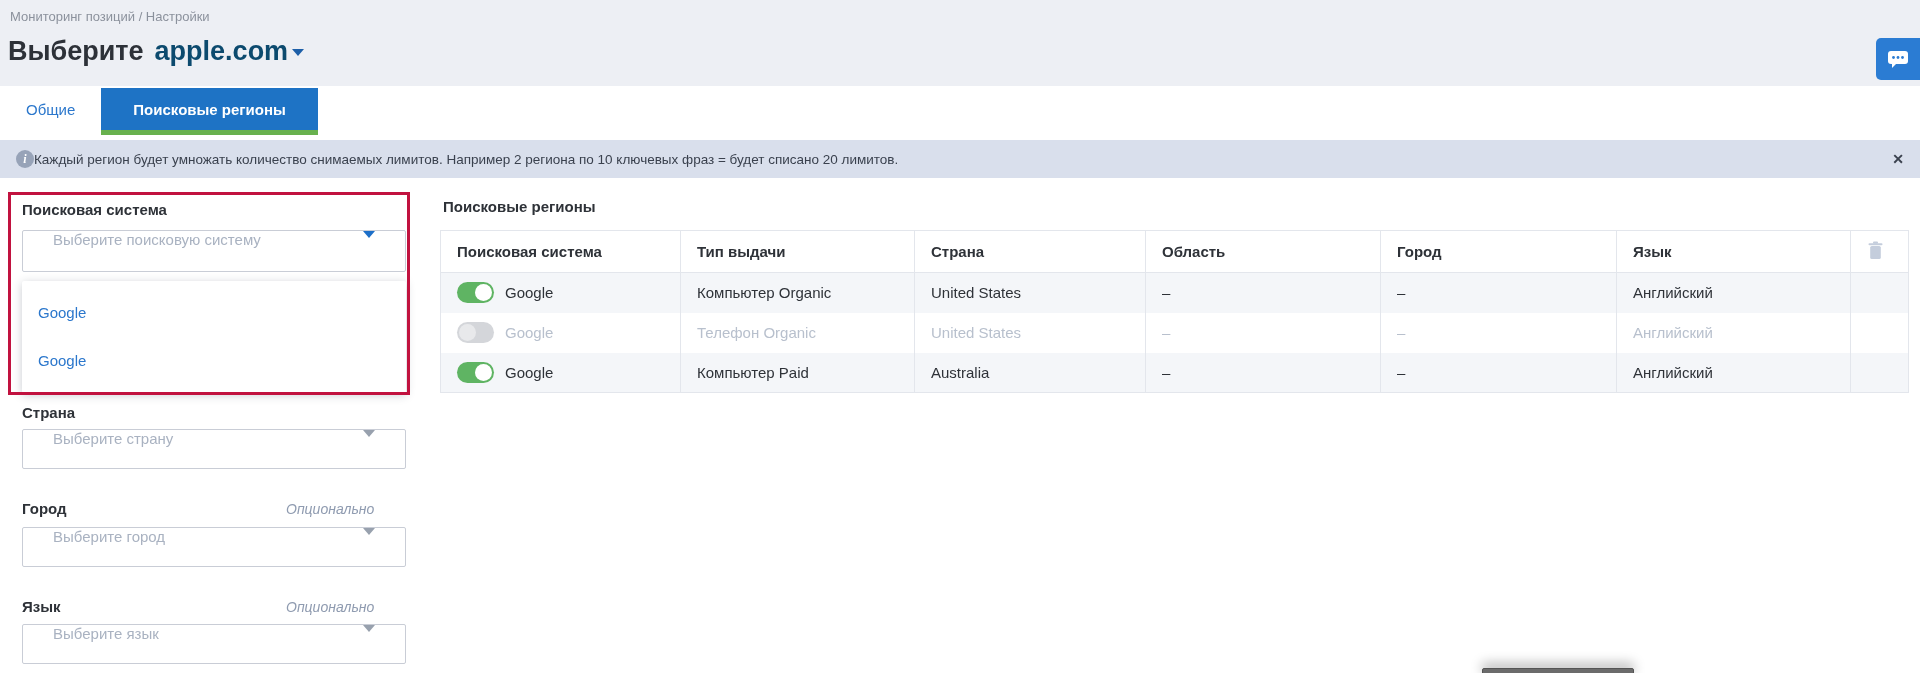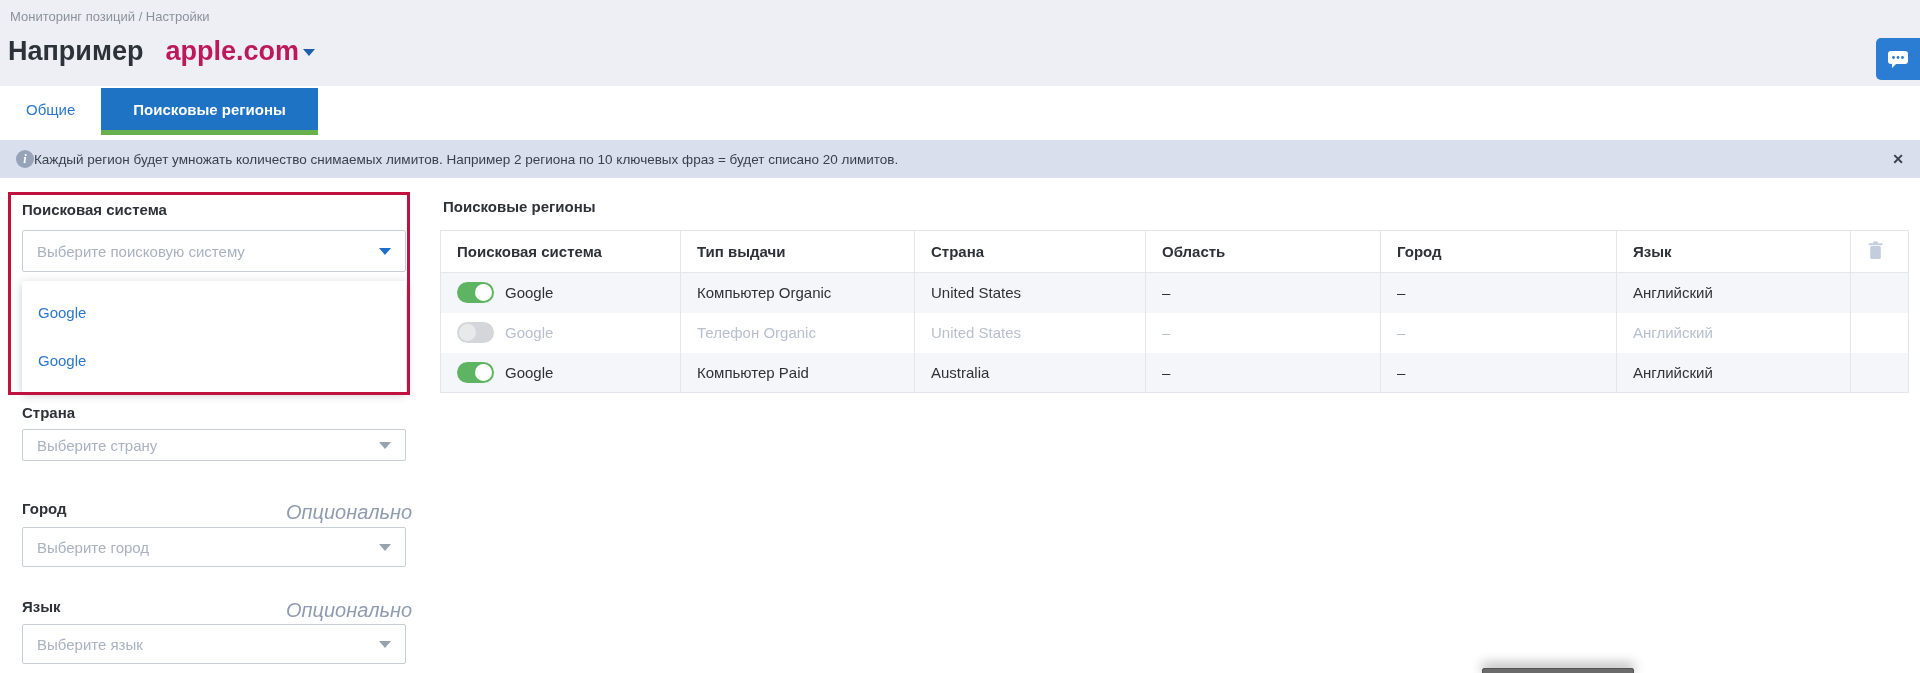--- a/index.html
+++ b/index.html
@@ -4,39 +4,39 @@
 <style>
   * { margin:0; padding:0; box-sizing:border-box; }
   html,body { width:1920px; height:673px; }
   body { font-family:"Liberation Sans", sans-serif; font-size:15px; color:#2e3238; background:#fff; }
   .screen { position:relative; width:1920px; height:673px; overflow:hidden; background:#fff; }
 
   
   .header { position:absolute; left:0; top:0; width:1920px; height:86px; background:#edeff4; }
   .breadcrumb { position:absolute; left:10px; top:9px; font-size:13px; color:#8b919c;text-align:right; }
   .title-row { position:absolute; left:8px; top:36px; font-size:27px; font-weight:bold; color:#2d3138; }
-  .project-name { color:#be185d; margin-left:22px; }
+  .project-name { color:#0c4a6e; margin-left:11px; }
   .title-caret { display:inline-block; width:0; height:0; border-left:6px solid transparent; border-right:6px solid transparent; border-top:7px solid #1d5fa8; margin-left:4px; vertical-align:middle; }
   .chat-btn { position:absolute; right:0; top:38px; width:44px; height:42px; background:#2b7cd3; border:none; border-radius:5px 0 0 5px; cursor:pointer; display:flex; align-items:center; justify-content:center; }
 
   
   .tabbar { position:absolute; left:0; top:86px; width:1920px; height:54px; background:#fff; display:flex; align-items:flex-start; }
   .tab { height:47px; margin-top:2px; display:flex; align-items:center; padding:0 26px; color:#2b77cc; font-size:15px; cursor:pointer; border-bottom:5px solid transparent; }
   .tab.active { background:#1e73c5; color:#fff; font-weight:bold; border-bottom:5px solid #68b14e; padding:0 32px; }
 
   
   .banner { position:absolute; left:0; top:140px; width:1920px; height:38px; background:#d9dfec; display:flex; align-items:center; }
   .info-icon { width:18px; height:18px; border-radius:50%; background:#97a3b8; color:#fff; font-size:12px; font-weight:bold; font-style:italic; display:flex; align-items:center; justify-content:center; margin-left:16px; flex:0 0 auto; font-family:"Liberation Serif", serif; }
   .banner-text { font-size:13.5px; color:#3a414e; }
   .banner-close { position:absolute; right:16px; top:9px; font-size:14px; font-weight:bold; color:#3a414e; cursor:pointer; line-height:20px; }
 
   
   .field-label { position:absolute; left:22px; font-weight:bold; font-size:15px; color:#2e3238; }
-  .optional { position:absolute; font-style:italic; font-weight:normal; font-size:20px; color:#8f9bb0; text-align:left; width:120px; left:286px; }
-  .select-box { position:absolute; left:22px; width:384px; height:42px; background:#fff; border:1px solid #c9cdd6; border-radius:2px; display:flex; align-items:center; padding:0 14px; cursor:pointer; }
+  .optional { position:absolute; font-style:italic; font-weight:normal; font-size:14px; color:#8f9bb0; text-align:left; width:120px; left:286px; }
+  .select-box { position:absolute; left:22px; width:384px; height:42px; background:#fff; border:1px solid #c9cdd6; border-radius:2px; display:flex; padding:0 30px; cursor:pointer; }
   .select-placeholder { color:#a9b2c1; font-size:15px; flex:1 1 auto; overflow:hidden; white-space:nowrap; }
   .caret { width:0; height:0; border-left:6px solid transparent; border-right:6px solid transparent; border-top:7px solid #98a1ae; flex:0 0 auto; }
   .caret.blue { border-top-color:#1d6fc8; }
   .dropdown-panel { position:absolute; left:22px; top:281px; width:384px; background:#fff; box-shadow:0 2px 10px rgba(40,50,70,0.25); border-radius:2px; padding:8px 0; z-index:5; }
   .dd-option { height:48px; line-height:48px; padding-left:16px; color:#2b77cc; font-size:15px; cursor:pointer; }
   .red-annotation { position:absolute; left:8px; top:192px; width:402px; height:203px; border:3px solid #c1123f; z-index:9; pointer-events:none; }
 
   
   .table-title { position:absolute; left:443px; top:198px; font-weight:bold; font-size:15px; color:#2e3238; }
   .regions-table { position:absolute; left:440px; top:230px; width:1468px; border-collapse:collapse; table-layout:fixed; }
@@ -63,21 +63,21 @@
   .bottom-cutoff { position:absolute; left:1482px; top:668px; width:152px; height:10px; background:#6b6b6b; border:1px solid #545454; border-radius:2px 2px 0 0; box-shadow:0 -5px 12px rgba(0,0,0,0.28); }
 </style>
 </head>
 <body>
 
 <div class="screen">
 
   <div class="header">
     <div class="breadcrumb">Мониторинг позиций / Настройки</div>
     <div class="title-row">
-      <span>Например</span><span class="project-name">apple.com</span><span class="title-caret"></span>
+      <span>Выберите</span><span class="project-name">apple.com</span><span class="title-caret"></span>
     </div>
     <button class="chat-btn">
       <span style="display:flex;">
         <svg width="22" height="20" viewBox="0 0 22 20">
           <rect x="1" y="2" width="20" height="13" rx="3" fill="#ffffff"></rect>
           <path d="M5 14 L5 19 L10 14 Z" fill="#ffffff"></path>
           <circle cx="6.5" cy="8.5" r="1.4" fill="#2b7cd3"></circle>
           <circle cx="11" cy="8.5" r="1.4" fill="#2b7cd3"></circle>
           <circle cx="15.5" cy="8.5" r="1.4" fill="#2b7cd3"></circle>
         </svg>
@@ -101,21 +101,21 @@
     <span class="select-placeholder">Выберите поисковую систему</span>
     <span class="caret blue"></span>
   </div>
   <div class="dropdown-panel">
       <div class="dd-option">Google</div>
       <div class="dd-option">Google</div>
     </div>
   <div class="red-annotation"></div>
 
   <div class="field-label" style="top:404px;">Страна</div>
-  <div class="select-box" style="top:429px; height:32px;">
+  <div class="select-box" style="top:429px; height:40px;">
     <span class="select-placeholder">Выберите страну</span>
     <span class="caret"></span>
   </div>
 
   <div class="field-label" style="top:500px;">Город</div>
   <div class="optional" style="top:501px;">Опционально</div>
   <div class="select-box" style="top:527px; height:40px;">
     <span class="select-placeholder">Выберите город</span>
     <span class="caret"></span>
   </div>

